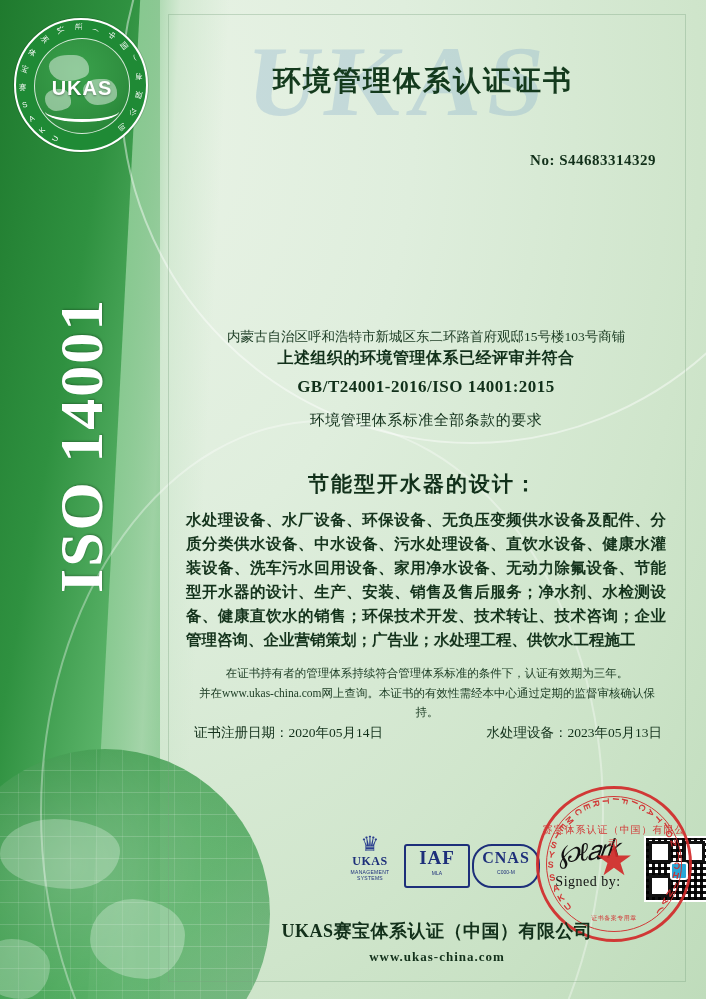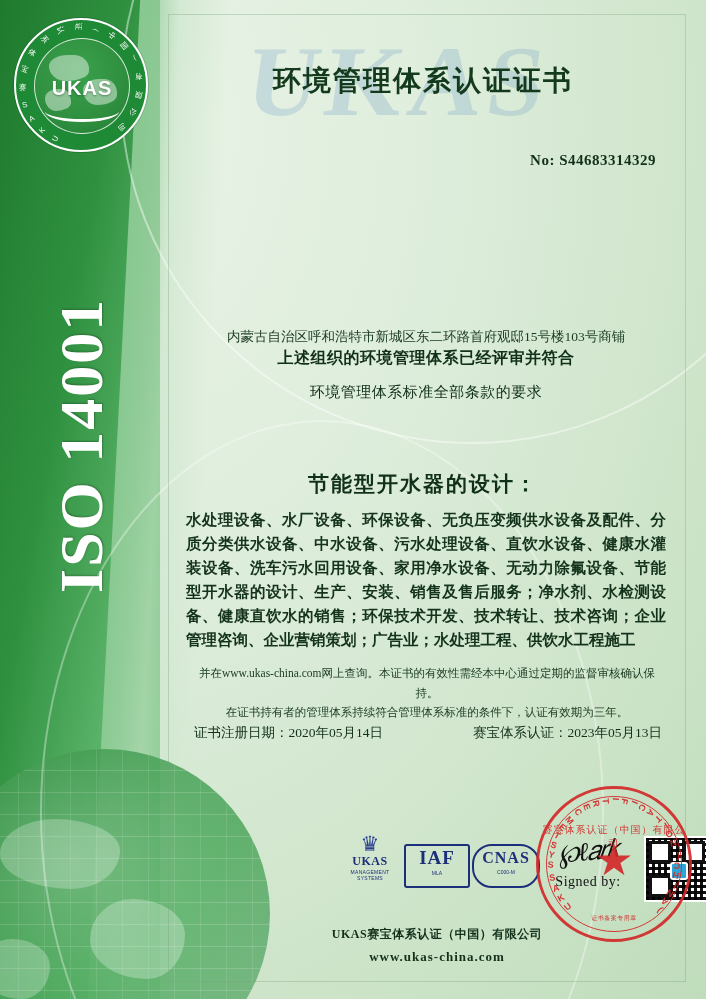--- a/index.html
+++ b/index.html
@@ -498,21 +498,21 @@
   
   .footer {
     position: absolute;
     left: 168px;
     right: 0;
     bottom: 34px;
     text-align: center;
   }
   .footer-company {
     font-family: "Liberation Serif", serif;
-    font-size: 12px;
+    font-size: 18px;
     font-weight: bold;
     color: #12301a;
     letter-spacing: 0.5px;
   }
   .footer-url {
     margin-top: 6px;
     font-family: "Liberation Serif", serif;
     font-size: 13px;
     font-weight: bold;
     color: #12301a;
@@ -577,38 +577,39 @@
     <div class="cert-title">环境管理体系认证证书</div>
 
     <div class="cert-no">No: S44683314329</div>
 
 
 
     <div class="address">内蒙古自治区呼和浩特市新城区东二环路首府观邸15号楼103号商铺</div>
 
     <div class="standard-block">
       <div class="standard-line1">上述组织的环境管理体系已经评审并符合</div>
+      <div class="standard-line2">GB/T24001-2016/ISO 14001:2015</div>
       <div class="standard-line3">环境管理体系标准全部条款的要求</div>
     </div>
 
     <div class="scope-heading">节能型开水器的设计：</div>
 
     <div class="scope-body">水处理设备、水厂设备、环保设备、无负压变频供水设备及配件、分质分类供水设备、中水设备、污水处理设备、直饮水设备、健康水灌装设备、洗车污水回用设备、家用净水设备、无动力除氟设备、节能型开水器的设计、生产、安装、销售及售后服务；净水剂、水检测设备、健康直饮水的销售；环保技术开发、技术转让、技术咨询；企业管理咨询、企业营销策划；广告业；水处理工程、供饮水工程施工</div>
 
     <div class="validity-note">
+      <div>在证书持有者的管理体系持续符合管理体系标准的条件下，认证有效期为三年。</div>
       <div>并在www.ukas-china.com网上查询。本证书的有效性需经本中心通过定期的监督审核确认保持。</div>
-      <div>在证书持有者的管理体系持续符合管理体系标准的条件下，认证有效期为三年。</div>
     </div>
 
     <div class="dates-row">
       <div>
         <span>证书注册日期：</span><span>2020年05月14日</span>
       </div>
       <div>
-        <span>赛宝体系认证：</span><span>2023年05月13日</span>
+        <span>水处理设备：</span><span>2023年05月13日</span>
       </div>
     </div>
 
     <div class="marks-row">
 
       <div class="mark mark-ukas">
         <div class="crown">♛</div>
         <div class="label">UKAS</div>
         <div class="sub">MANAGEMENT SYSTEMS</div>
       </div>

